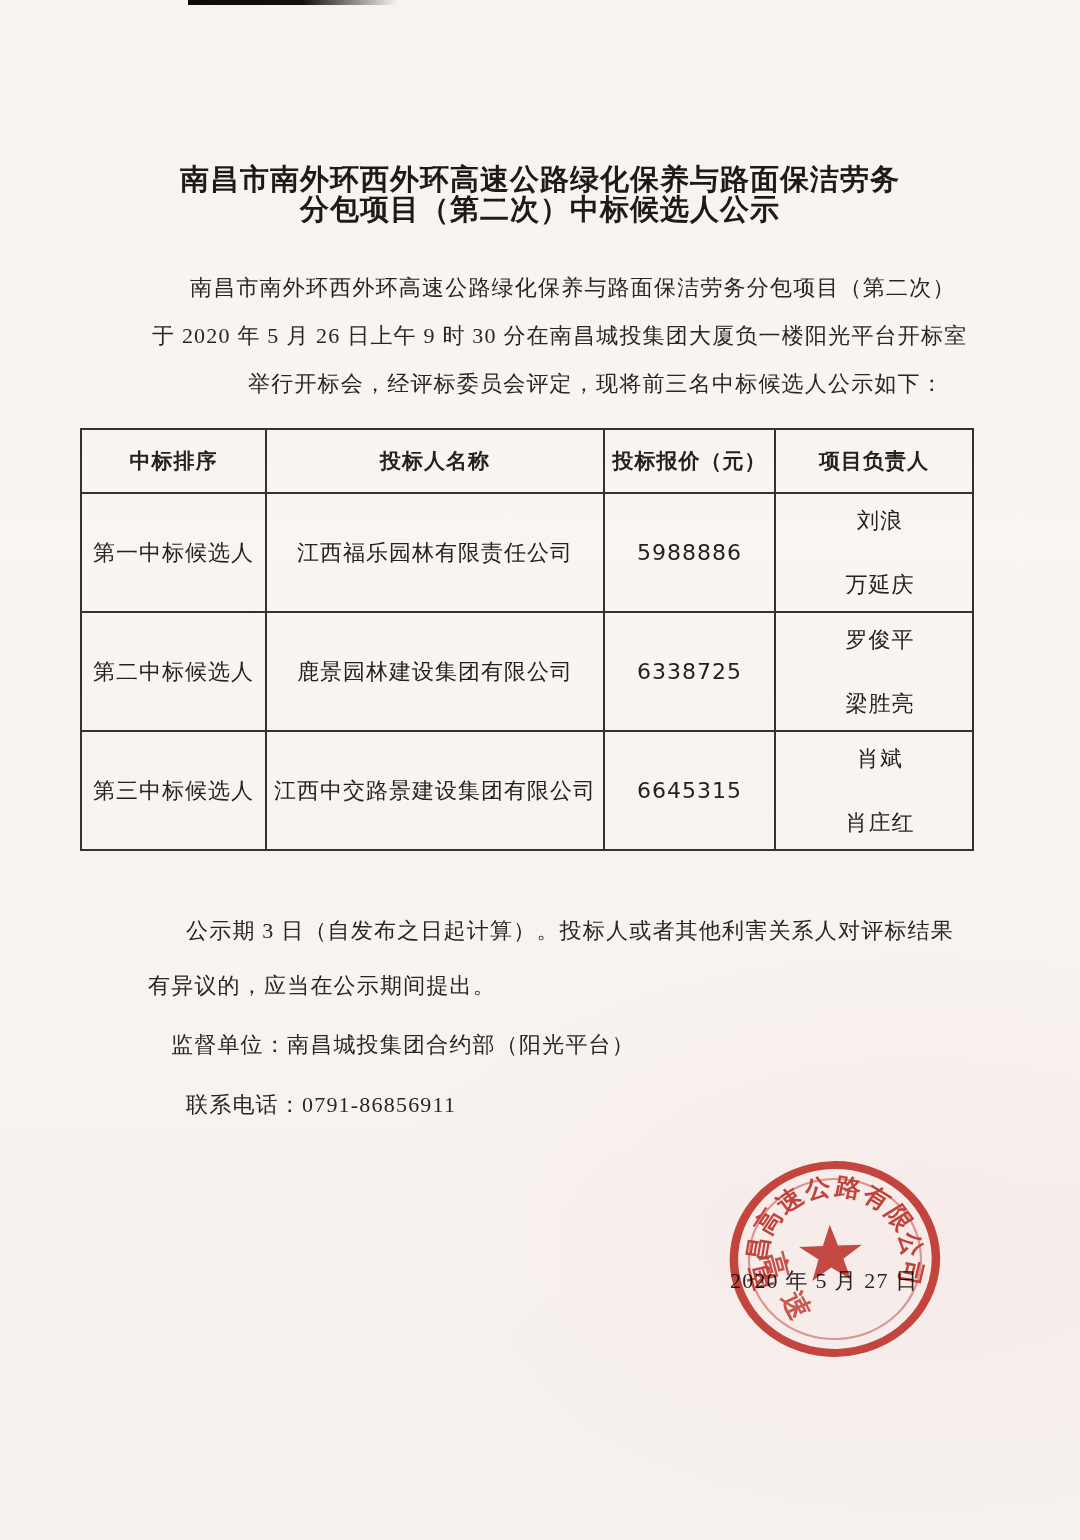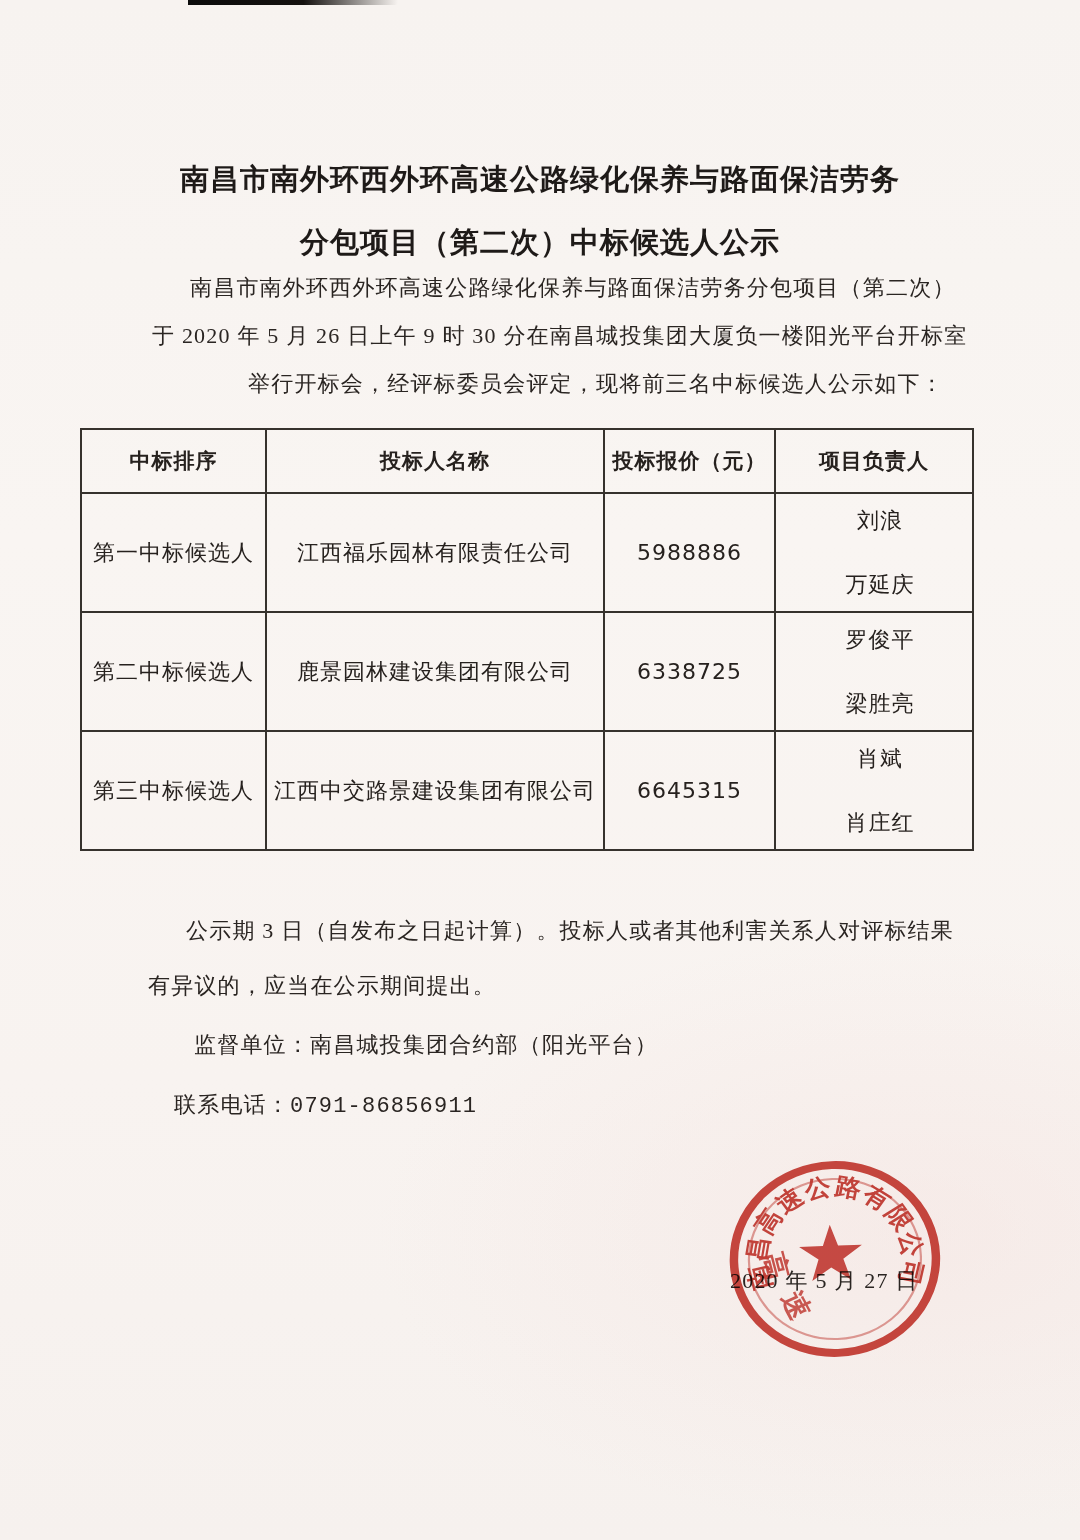--- a/index.html
+++ b/index.html
@@ -22,21 +22,21 @@
     position:absolute; left:188px; top:0; width:210px; height:5px;
     background:linear-gradient(90deg,#0c0c0c 0%,#151210 55%,rgba(40,35,30,0) 100%);
     border-radius:0 0 3px 0;
   }
   .title {
     position:absolute; left:0; width:1080px; text-align:center;
     font-size:29px; font-weight:bold; letter-spacing:1px; color:#1e1a18;
     white-space:nowrap;
   }
   .title.l1 { top:128px;margin-top:32px; }
-  .title.l2 { top:190px;margin-top:33px; }
+  .title.l2 { top:190px; }
   .intro {
     position:absolute; left:152px; top:264px; width:792px;
     font-size:22px; letter-spacing:1.2px; line-height:48px; color:#2a2522;
   }
   .intro .line { white-space:nowrap;text-align:right; }
   .intro .line.first { text-indent:38px; }
   table.doc-table {
     position:absolute; left:80px; top:428px; width:892px; height:417px;
     border-collapse:collapse; table-layout:fixed;
   }
@@ -56,22 +56,22 @@
   }
   .notice {
     position:absolute; left:148px; top:903px; width:792px;
     font-size:22px; letter-spacing:1.2px; line-height:55px; color:#2a2522;
   }
   .notice .line { white-space:nowrap; }
   .notice .line.first { text-indent:38px; }
   .meta-line {
     position:absolute; font-size:22px; letter-spacing:1.2px; color:#2a2522; white-space:nowrap;
   }
-  .supervisor { left:194px; top:1030px; }
-  .phone      { left:174px; top:1090px;font-family:Liberation Mono, monospace; }
+  .supervisor { left:171px; top:1030px; }
+  .phone      { left:186px; top:1090px; }
   .tenderer   { left:620px; top:1208px; }
   .sign-date  { left:730px; top:1266px; font-family:"Liberation Serif","DejaVu Serif",serif; }
   .stamp {
     position:absolute; left:722px; top:1158px; width:226px; height:206px;
     mix-blend-mode:multiply; opacity:0.93;
     transform:rotate(-2deg);
   }
   .stamp text { font-family:"Liberation Serif","DejaVu Serif",serif; font-weight:bold; }
 </style>
 </head>

